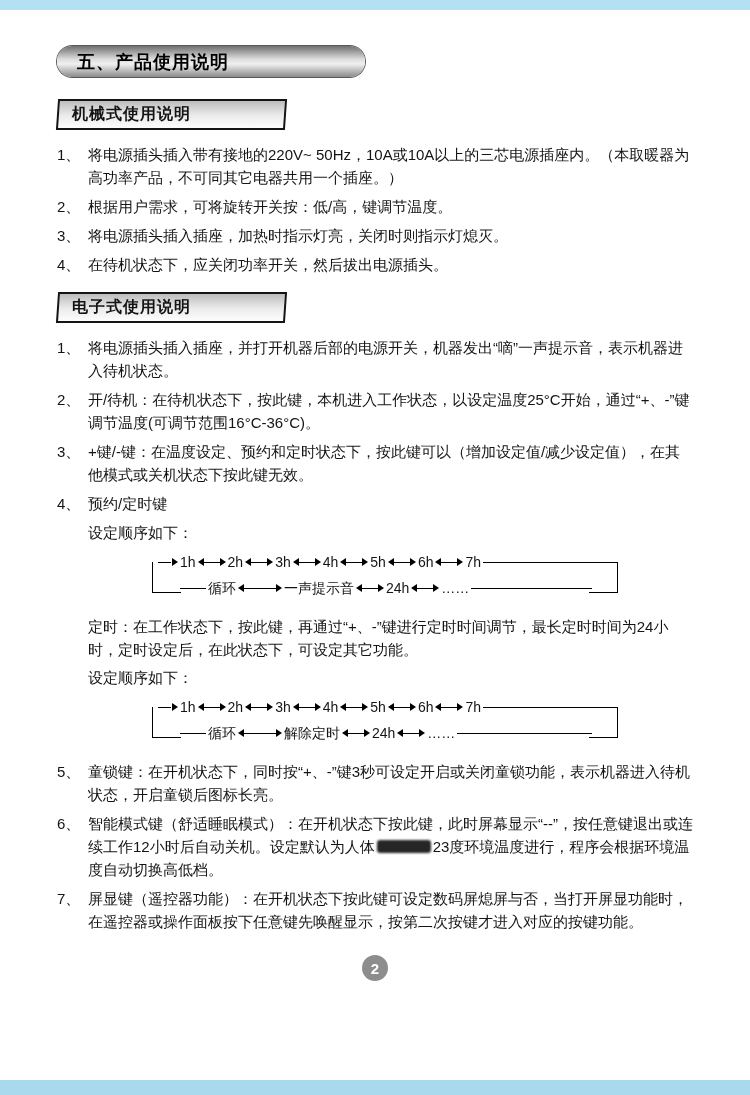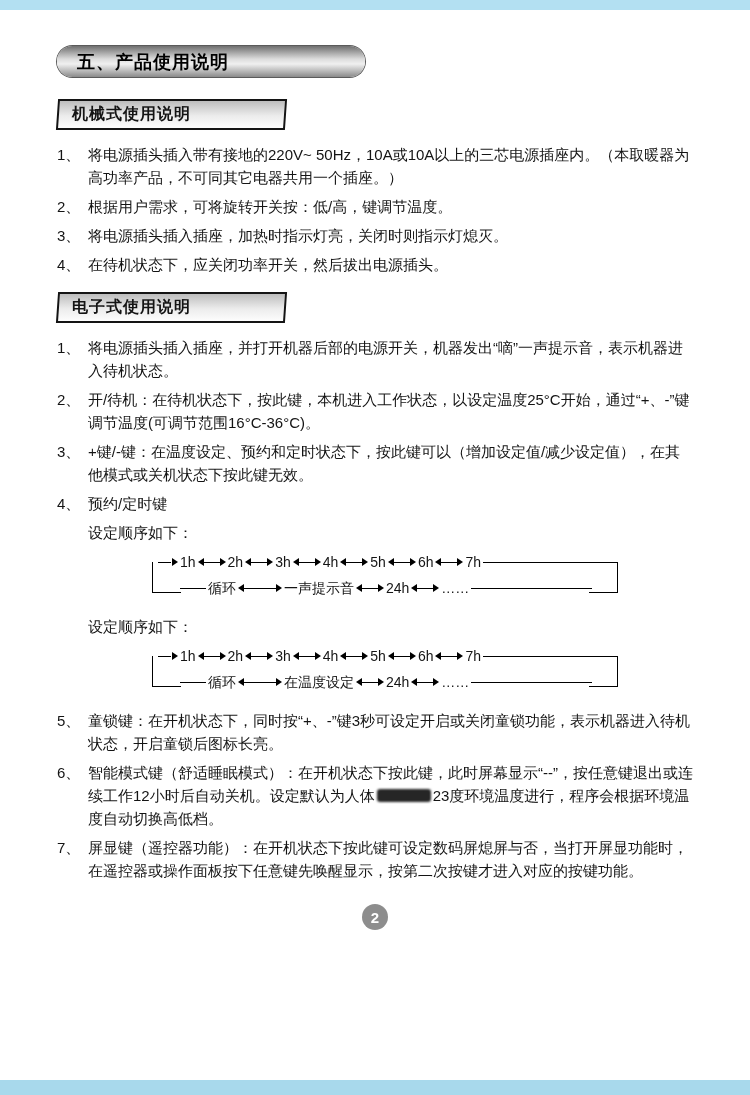--- a/index.html
+++ b/index.html
@@ -141,20 +141,21 @@
           <span class="darr wide"></span>
           <span class="dl">一声提示音</span>
           <span class="darr"></span>
           <span class="dl">24h</span>
           <span class="darr"></span>
           <span class="dl">……</span>
           <span class="hline"></span>
         </div>
       </div>
 
+      <p class="para">定时：在工作状态下，按此键，再通过“+、-”键进行定时时间调节，最长定时时间为24小时，定时设定后，在此状态下，可设定其它功能。</p>
       <p class="para">设定顺序如下：</p>
 
       <div class="diagram">
         <div class="loop-left"></div>
         <div class="loop-right"></div>
         <div class="drow top-row">
           <span class="rarr"></span>
           <span class="dl">1h</span>
           <span class="darr"></span>
           <span class="dl">2h</span>
@@ -167,21 +168,21 @@
           <span class="darr"></span>
           <span class="dl">6h</span>
           <span class="darr"></span>
           <span class="dl">7h</span>
           <span class="hline"></span>
         </div>
         <div class="drow bottom-row">
           <span class="hline fixed"></span>
           <span class="dl">循环</span>
           <span class="darr wide"></span>
-          <span class="dl">在温度设定</span>
+          <span class="dl">解除定时</span>
           <span class="darr"></span>
           <span class="dl">24h</span>
           <span class="darr"></span>
           <span class="dl">……</span>
           <span class="hline"></span>
         </div>
       </div>
     </div>
 
     <div class="li">

